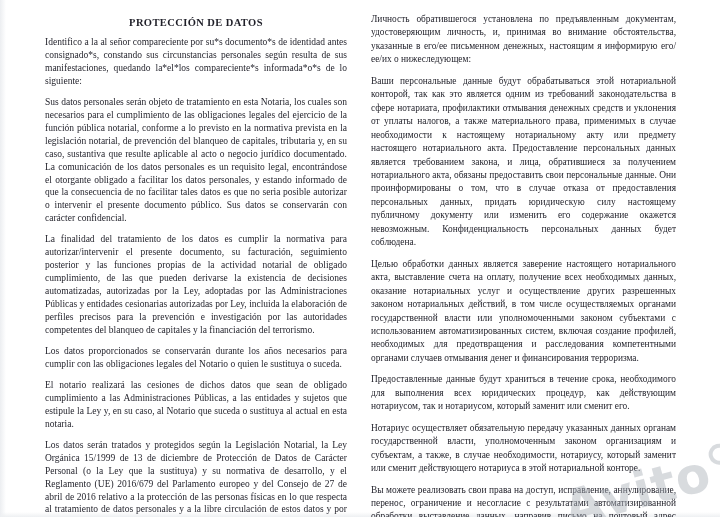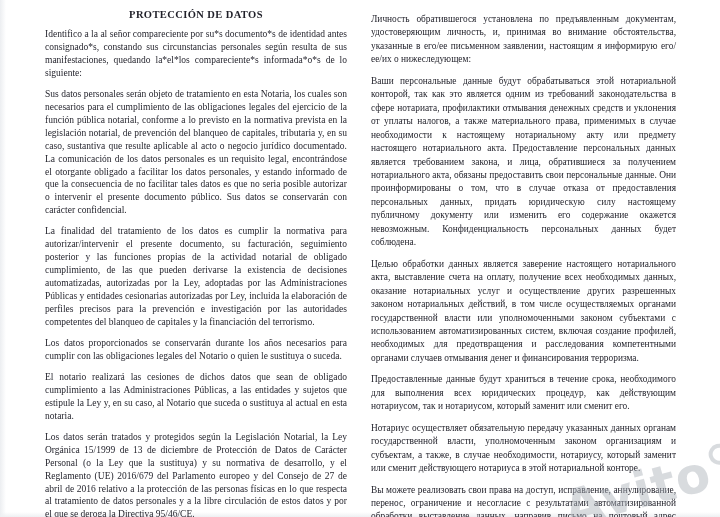--- a/index.html
+++ b/index.html
@@ -24,21 +24,21 @@
     position: absolute; left: 0; bottom: 0; width: 100%; height: 5px;
     background: linear-gradient(to top, #eef0f2, rgba(255,255,255,0));
   }
   .column {
     position: absolute;
     top: 5px;
   }
   .col-left  { left: 37px;  width: 318px; }
   .col-right { left: 363px; width: 321px; }
   .col-title {
-    margin: 4px 0 6px 0;
+    margin: 12px 0 6px 0;
     text-align: center;
     font-weight: bold;
     font-size: 10.5px;
     letter-spacing: 0.4px;
     color: #1f1f28;
   }
   .col-body p {
     margin: 8px;
     text-align: justify;
     text-justify: inter-word;
@@ -84,21 +84,21 @@
         <p>Sus datos personales serán objeto de tratamiento en esta Notaria, los cuales son necesarios para el cumplimiento de las obligaciones legales del ejercicio de la función pública notarial, conforme a lo previsto en la normativa prevista en la legislación notarial, de prevención del blanqueo de capitales, tributaria y, en su caso, sustantiva que resulte aplicable al acto o negocio jurídico documentado. La comunicación de los datos personales es un requisito legal, encontrándose el otorgante obligado a facilitar los datos personales, y estando informado de que la consecuencia de no facilitar tales datos es que no seria posible autorizar o intervenir el presente documento público. Sus datos se conservarán con carácter confidencial.</p>
         <p>La finalidad del tratamiento de los datos es cumplir la normativa para autorizar/intervenir el presente documento, su facturación, seguimiento posterior y las funciones propias de la actividad notarial de obligado cumplimiento, de las que pueden derivarse la existencia de decisiones automatizadas, autorizadas por la Ley, adoptadas por las Administraciones Públicas y entidades cesionarias autorizadas por Ley, incluida la elaboración de perfiles precisos para la prevención e investigación por las autoridades competentes del blanqueo de capitales y la financiación del terrorismo.</p>
         <p>Los datos proporcionados se conservarán durante los años necesarios para cumplir con las obligaciones legales del Notario o quien le sustituya o suceda.</p>
         <p>El notario realizará las cesiones de dichos datos que sean de obligado cumplimiento a las Administraciones Públicas, a las entidades y sujetos que estipule la Ley y, en su caso, al Notario que suceda o sustituya al actual en esta notaria.</p>
         <p>Los datos serán tratados y protegidos según la Legislación Notarial, la Ley Orgánica 15/1999 de 13 de diciembre de Protección de Datos de Carácter Personal (o la Ley que la sustituya) y su normativa de desarrollo, y el Reglamento (UE) 2016/679 del Parlamento europeo y del Consejo de 27 de abril de 2016 relativo a la protección de las personas físicas en lo que respecta al tratamiento de datos personales y a la libre circulación de estos datos y por el que se deroga la Directiva 95/46/CE.</p>
       </div>
   </div>
 
   <div class="column col-right">
     <div class="col-body">
-        <p>Личность обратившегося установлена по предъявленным документам, удостоверяющим личность, и, принимая во внимание обстоятельства, указанные в его/ее письменном заявлении, настоящим я информирую его/ее/их о нижеследующем:</p>
+        <p>Личность обратившегося установлена по предъявленным документам, удостоверяющим личность, и, принимая во внимание обстоятельства, указанные в его/ее письменном денежных, настоящим я информирую его/ее/их о нижеследующем:</p>
         <p>Ваши персональные данные будут обрабатываться этой нотариальной конторой, так как это является одним из требований законодательства в сфере нотариата, профилактики отмывания денежных средств и уклонения от уплаты налогов, а также материального права, применимых в случае необходимости к настоящему нотариальному акту или предмету настоящего нотариального акта. Предоставление персональных данных является требованием закона, и лица, обратившиеся за получением нотариального акта, обязаны предоставить свои персональные данные. Они проинформированы о том, что в случае отказа от предоставления персональных данных, придать юридическую силу настоящему публичному документу или изменить его содержание окажется невозможным. Конфиденциальность персональных данных будет соблюдена.</p>
         <p>Целью обработки данных является заверение настоящего нотариального акта, выставление счета на оплату, получение всех необходимых данных, оказание нотариальных услуг и осуществление других разрешенных законом нотариальных действий, в том числе осуществляемых органами государственной власти или уполномоченными законом субъектами с использованием автоматизированных систем, включая создание профилей, необходимых для предотвращения и расследования компетентными органами случаев отмывания денег и финансирования терроризма.</p>
         <p>Предоставленные данные будут храниться в течение срока, необходимого для выполнения всех юридических процедур, как действующим нотариусом, так и нотариусом, который заменит или сменит его.</p>
         <p>Нотариус осуществляет обязательную передачу указанных данных органам государственной власти, уполномоченным законом организациям и субъектам, а также, в случае необходимости, нотариусу, который заменит или сменит действующего нотариуса в этой нотариальной конторе.</p>
         <p>Вы можете реализовать свои права на доступ, исправление, аннулирование, перенос, ограничение и несогласие с результатами автоматизированной обработки выставление данных, направив письмо на почтовый адрес сотрудника, который занимается защитой персональных данных.</p>
         <p>Обработка и защита персональных данных будет осуществляться в соответствии с законодательством о нотариальной деятельности, Законом 15/1999 от 13 декабря о защите персональных данных (или другим равносильным законом) и подзаконными актами, а также Регламентом (ЕС) 2016/679 Европейского парламента и Европейского Совета от 27 апреля 2016 года о защите физических лиц при обработке персональных данных и о свободном обращении таких данных, а также об отмене Директивы 95/46/ЕС.</p>
       </div>
   </div>
 
   <div class="watermark">

